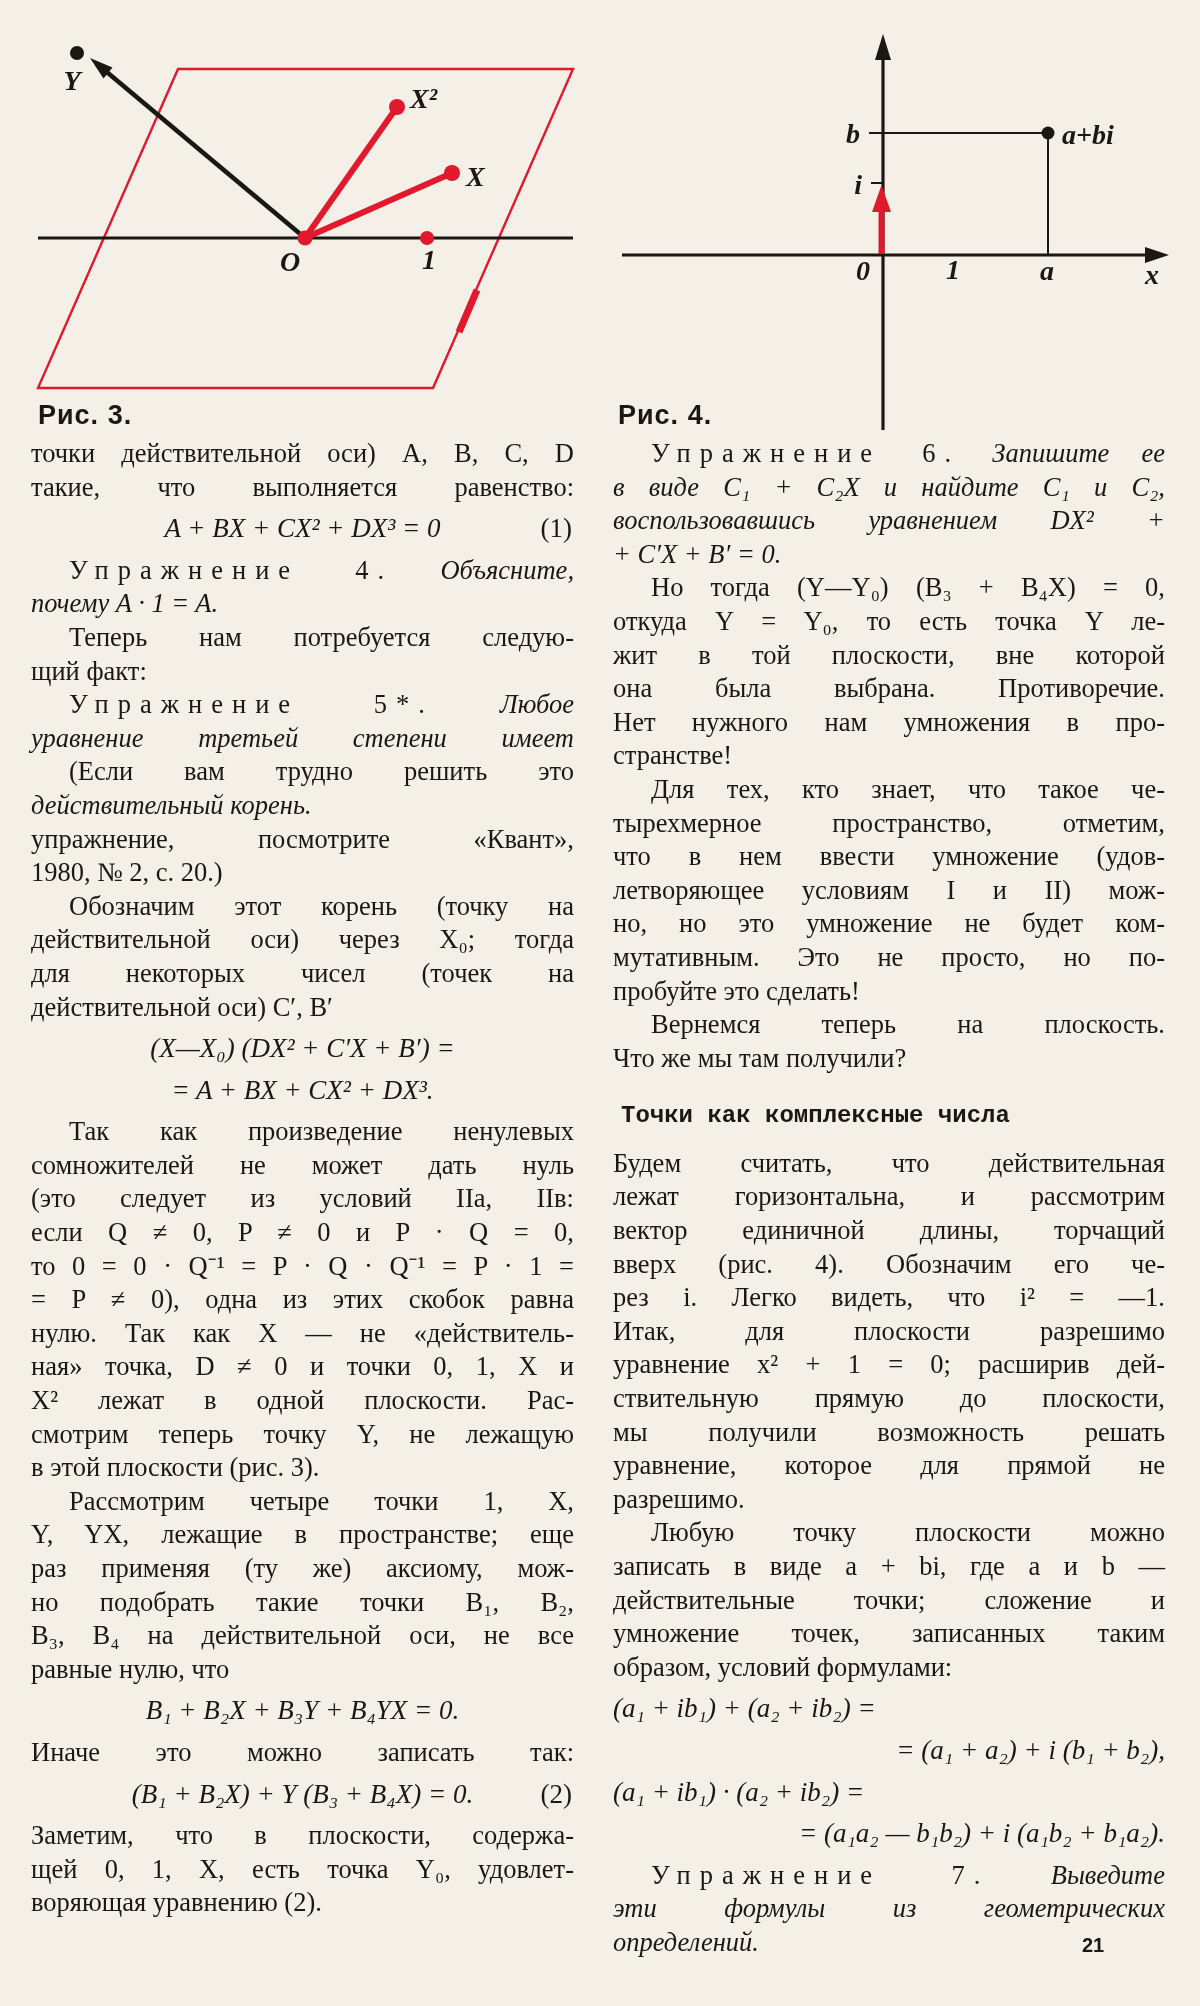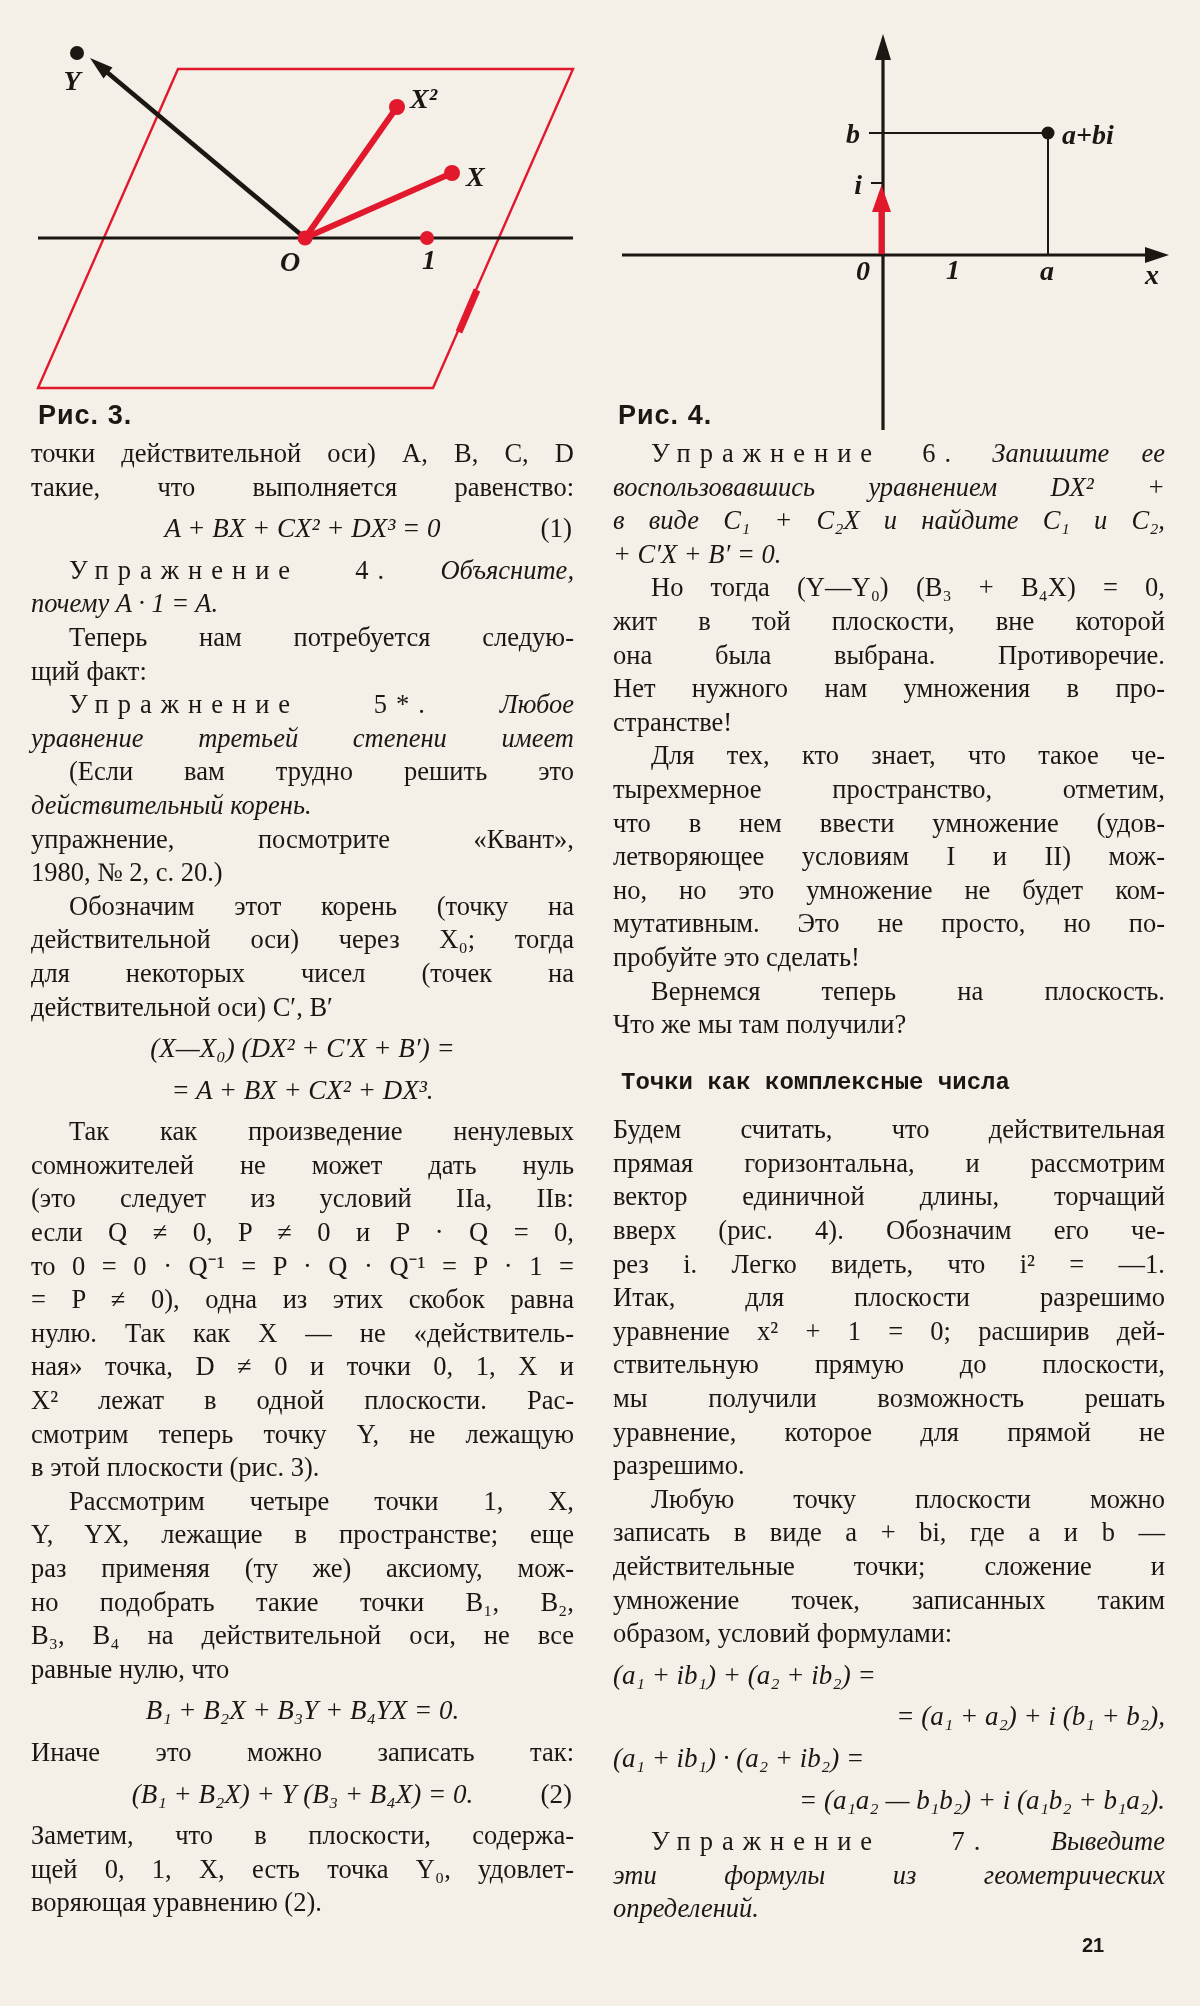--- a/index.html
+++ b/index.html
@@ -148,40 +148,41 @@
       <div class="line body al-l">равные нулю, что</div>
       <div class="line formula al-c">B₁ + B₂X + B₃Y + B₄YX = 0.</div>
       <div class="line body al-j">Иначе это можно записать так:</div>
       <div class="line formula al-c">(B₁ + B₂X) + Y (B₃ + B₄X) = 0.<span class="eqtag">(2)</span></div>
       <div class="line body al-j">Заметим, что в плоскости, содержа-</div>
       <div class="line body al-j">щей 0, 1, X, есть точка Y₀, удовлет-</div>
       <div class="line body al-l">воряющая уравнению (2).</div>
     </div>
   <div class="column col-right">
       <div class="line body exercise al-j ind"><span class="spaced">Упражнение 6.</span><span class="rest"> Запишите ее</span></div>
+      <div class="line body italic-line al-j">в виде C₁ + C₂X и найдите C₁ и C₂,</div>
       <div class="line body italic-line al-j">воспользовавшись уравнением DX² +</div>
-      <div class="line body italic-line al-j">в виде C₁ + C₂X и найдите C₁ и C₂,</div>
       <div class="line body italic-line al-l">+ C′X + B′ = 0.</div>
       <div class="line body al-j ind">Но тогда (Y—Y₀) (B₃ + B₄X) = 0,</div>
+      <div class="line body al-j">откуда Y = Y₀, то есть точка Y ле-</div>
       <div class="line body al-j">жит в той плоскости, вне которой</div>
       <div class="line body al-j">она была выбрана. Противоречие.</div>
       <div class="line body al-j">Нет нужного нам умножения в про-</div>
       <div class="line body al-l">странстве!</div>
       <div class="line body al-j ind">Для тех, кто знает, что такое че-</div>
       <div class="line body al-j">тырехмерное пространство, отметим,</div>
       <div class="line body al-j">что в нем ввести умножение (удов-</div>
       <div class="line body al-j">летворяющее условиям I и II) мож-</div>
       <div class="line body al-j">но, но это умножение не будет ком-</div>
       <div class="line body al-j">мутативным. Это не просто, но по-</div>
       <div class="line body al-l">пробуйте это сделать!</div>
       <div class="line body al-j ind">Вернемся теперь на плоскость.</div>
       <div class="line body al-l">Что же мы там получили?</div>
       <div class="line heading al-l">Точки как комплексные числа</div>
       <div class="line body al-j">Будем считать, что действительная</div>
-      <div class="line body al-j">прямая горизонтальна, и рассмотрим</div>
+      <div class="line body al-j">лежат горизонтальна, и рассмотрим</div>
       <div class="line body al-j">вектор единичной длины, торчащий</div>
       <div class="line body al-j">вверх (рис. 4). Обозначим его че-</div>
       <div class="line body al-j">рез i. Легко видеть, что i² = —1.</div>
       <div class="line body al-j">Итак, для плоскости разрешимо</div>
       <div class="line body al-j">уравнение x² + 1 = 0; расширив дей-</div>
       <div class="line body al-j">ствительную прямую до плоскости,</div>
       <div class="line body al-j">мы получили возможность решать</div>
       <div class="line body al-j">уравнение, которое для прямой не</div>
       <div class="line body al-l">разрешимо.</div>
       <div class="line body al-j ind">Любую точку плоскости можно</div>

